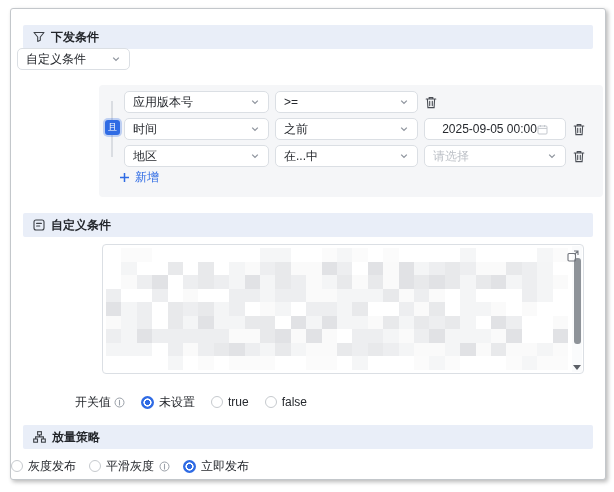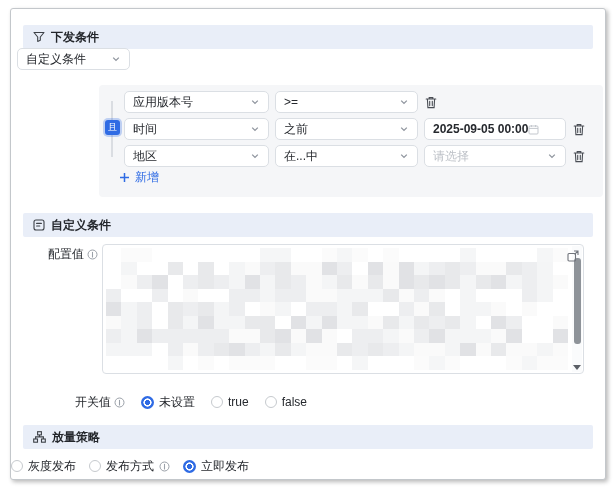--- a/index.html
+++ b/index.html
@@ -103,21 +103,21 @@
         </span>
     </div>
     <div class="sel c2">
       <span>之前</span>
       <span style="display:flex;">
           <svg width="10" height="10" viewBox="0 0 10 10">
             <path d="M2.2 3.6 5 6.4 7.8 3.6" fill="none" stroke="#8f959e" stroke-width="1.3"></path>
           </svg>
         </span>
     </div>
-    <div class="inp c3" style="justify-content:flex-start;font-weight:bold;">
+    <div class="inp c3" style="justify-content:center;">
       <span>2025-09-05 00:00</span>
       <span style="display:flex;">
         <svg width="11" height="11" viewBox="0 0 11 11">
             <rect x="1" y="2" width="9" height="8" rx="1" fill="none" stroke="#c3c7cd" stroke-width="1"></rect>
             <path d="M1 4.4h9M3.4 1v2M7.6 1v2" stroke="#c3c7cd" stroke-width="1"></path>
           </svg>
       </span>
     </div>
     <span class="trash">
       <svg width="12" height="13" viewBox="0 0 12 13">
@@ -170,31 +170,20 @@
   <div class="sec-hdr" style="top:204px;">
     <span style="display:flex;">
       <svg width="12" height="12" viewBox="0 0 12 12">
           <rect x="1" y="1" width="10" height="10" rx="2" fill="none" stroke="#3d4147" stroke-width="1.1"></rect>
           <path d="M3.6 4.4h4.8M3.6 7h3.2" stroke="#3d4147" stroke-width="1.1" stroke-linecap="round"></path>
         </svg>
     </span>
     <span class="ttl">自定义条件</span>
   </div>
 
-  <div class="row" style="left:0;top:237px;height:16px;">
-    <span class="frm-lbl" style="width:87px;">
-      <span>配置值</span>
-      <span class="info">
-        <svg width="11" height="11" viewBox="0 0 11 11">
-            <circle cx="5.5" cy="5.5" r="4.5" fill="none" stroke="#9aa0a8" stroke-width="1"></circle>
-            <path d="M5.5 5v3M5.5 3.2v1" stroke="#9aa0a8" stroke-width="1.1" stroke-linecap="round"></path>
-          </svg>
-      </span>
-    </span>
-  </div>
 
   <div class="textarea">
     <div class="mosaic">
         <div style="background: rgb(255, 255, 255);"></div>
         <div style="background: rgb(251, 251, 251);"></div>
         <div style="background: rgb(251, 251, 251);"></div>
         <div style="background: rgb(255, 255, 255);"></div>
         <div style="background: rgb(255, 255, 255);"></div>
         <div style="background: rgb(255, 255, 255);"></div>
         <div style="background: rgb(255, 255, 255);"></div>
@@ -510,21 +499,21 @@
     <span class="ttl">放量策略</span>
   </div>
 
   <div class="row" style="left:0;top:448px;height:18px;gap:13px;">
     <label class="opt">
       <span class="radio"></span>
       <span>灰度发布</span>
     </label>
     <label class="opt">
       <span class="radio"></span>
-      <span>发布方式</span>
+      <span>平滑灰度</span>
       <span class="info">
         <svg width="11" height="11" viewBox="0 0 11 11">
             <circle cx="5.5" cy="5.5" r="4.5" fill="none" stroke="#9aa0a8" stroke-width="1"></circle>
             <path d="M5.5 5v3M5.5 3.2v1" stroke="#9aa0a8" stroke-width="1.1" stroke-linecap="round"></path>
           </svg>
       </span>
     </label>
     <label class="opt">
       <span class="radio checked"></span>
       <span>立即发布</span>

